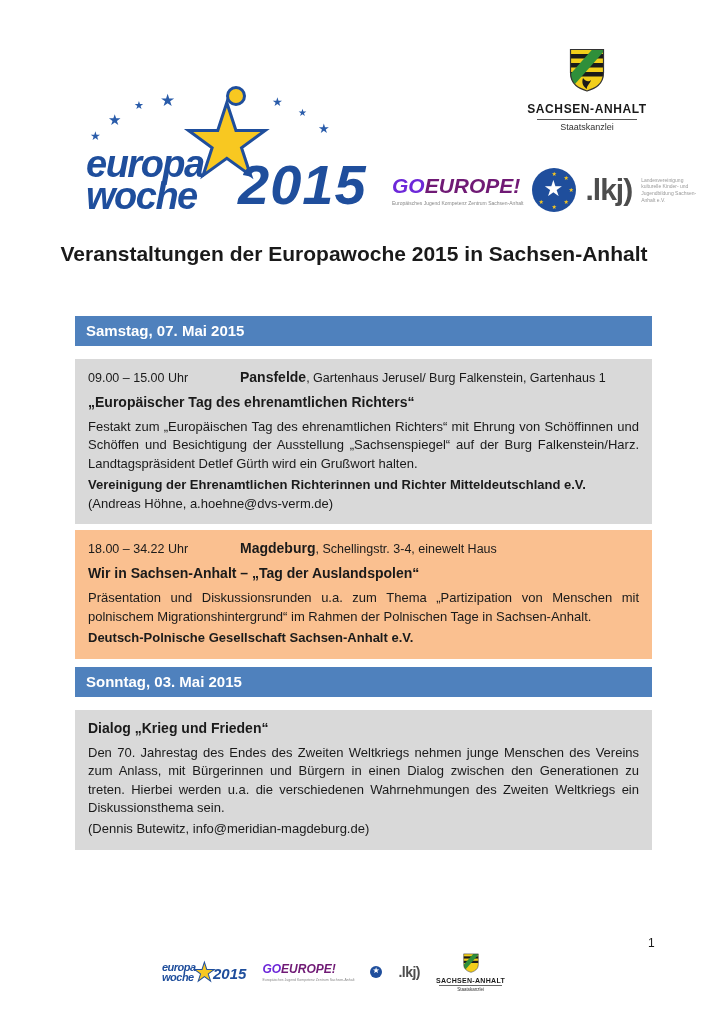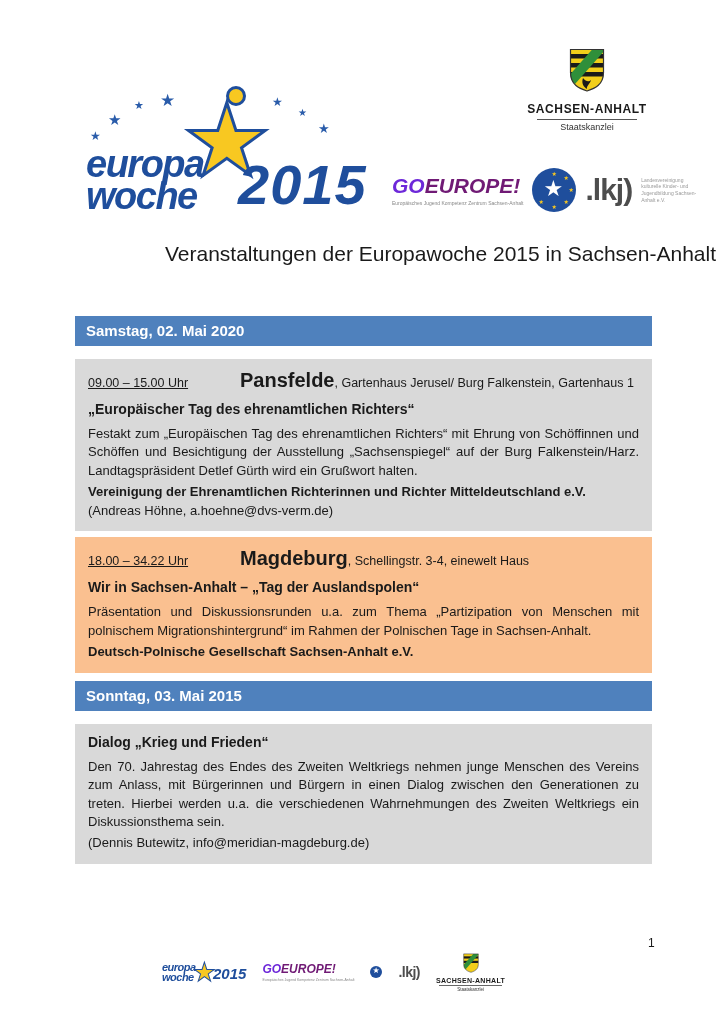--- a/index.html
+++ b/index.html
@@ -35,35 +35,35 @@
   .ge-word { font-style: italic; font-weight: bold; font-size: 21px; white-space: nowrap; }
   .ge-go { color: #6d28d9; } .ge-europe { color: #701a75; }
   .ge-sub { font-size: 5px; color: #888; margin-top: 2px; white-space: nowrap; }
   .eu-circle { position: relative; width: 44px; height: 44px; border-radius: 50%; background: #1f4e9c; flex: none; }
   .eu-star-white { position: absolute; left: 11px; top: 8px; color: #ffffff; font-size: 22px; }
   .eu-s { position: absolute; color: #f8c821; font-size: 6px; }
   .lkj-word { font-size: 30px; color: #4d4d4d; font-weight: bold; letter-spacing: -1px; }
   .lkj-side { font-size: 5px; color: #999; width: 58px; line-height: 1.35; }
 
   
-  .doc-title { position: absolute; left: 0; right: 8px; top: 242px; text-align: right;
-               font-size: 21px; font-weight: normal; color: #1a1a1a; }
+  .doc-title { position: absolute; left: 0; right: 16px; top: 242px; text-align: center;
+               font-size: 21px; font-weight: bold; color: #1a1a1a; }
 
   
   .content { position: absolute; left: 75px; top: 316px; width: 577px; font-size: 13px; }
   .day-bar { background: #4f81bd; color: #ffffff; font-weight: bold; font-size: 15px;
              padding: 6px 11px 7px; margin-bottom: 13px; }
   section + section .day-bar { margin-top: 8px; }
   .event { padding: 10px 13px 11px; margin-bottom: 6px; }
   .event[data-color="gray"]   { background: #d9d9d9; }
   .event[data-color="orange"] { background: #fac090; }
   .time-line { margin-bottom: 9px; }
   .time { display: inline-block; width: 152px; font-size: 12.5px; }
-  .u { text-decoration: underline; }
-  .city { font-weight: bold; font-size: 20px; }
+  .u { }
+  .city { font-weight: bold; font-size: 14px; }
   .venue { font-size: 12.5px; }
   .ev-heading { font-size: 14px; font-weight: bold; margin: 0 0 8px; }
   .ev-desc { text-align: justify; line-height: 1.42; margin: 0 0 3px; }
   .ev-org { font-weight: bold; line-height: 1.42; }
   .ev-contact { line-height: 1.42; }
 
   
   .page-num { position: absolute; left: 648px; top: 936px; font-size: 12px; }
   .footer-logos { position: absolute; left: 162px; top: 948px; height: 48px;
                   display: flex; align-items: center; gap: 16px; }
@@ -146,21 +146,21 @@
   <div class="lkj-word">.lkj)</div>
   <div class="lkj-side">Landesvereinigung kulturelle Kinder- und Jugendbildung Sachsen-Anhalt e.V.</div>
 </div>
 
 <h1 class="doc-title">Veranstaltungen der Europawoche 2015 in Sachsen-Anhalt</h1>
 
 <div class="content">
 
   <section>
     <div class="day-bar">
-      <span>Samstag, 02. Mai 2020</span>
+      <span>Samstag, 07. Mai 2015</span>
     </div>
 
     <article class="event" data-color="gray">
       <div class="time-line">
         <span class="time"><span class="u">09.00 – 15.00 Uhr</span></span><span class="city">Pansfelde</span><span class="venue">, Gartenhaus Jerusel/ Burg Falkenstein, Gartenhaus 1</span>
       </div>
       <h3 class="ev-heading">„Europäischer Tag des ehrenamtlichen Richters“</h3>
       <p class="ev-desc">Festakt zum „Europäischen Tag des ehrenamtlichen Richters“ mit Ehrung von Schöffinnen und Schöffen und Besichtigung der Ausstellung „Sachsenspiegel“ auf der Burg Falkenstein/Harz. Landtagspräsident Detlef Gürth wird ein Grußwort halten.</p>
       <div class="ev-org">Vereinigung der Ehrenamtlichen Richterinnen und Richter Mitteldeutschland e.V.</div>
       <div class="ev-contact">(Andreas Höhne, a.hoehne@dvs-verm.de)</div>

